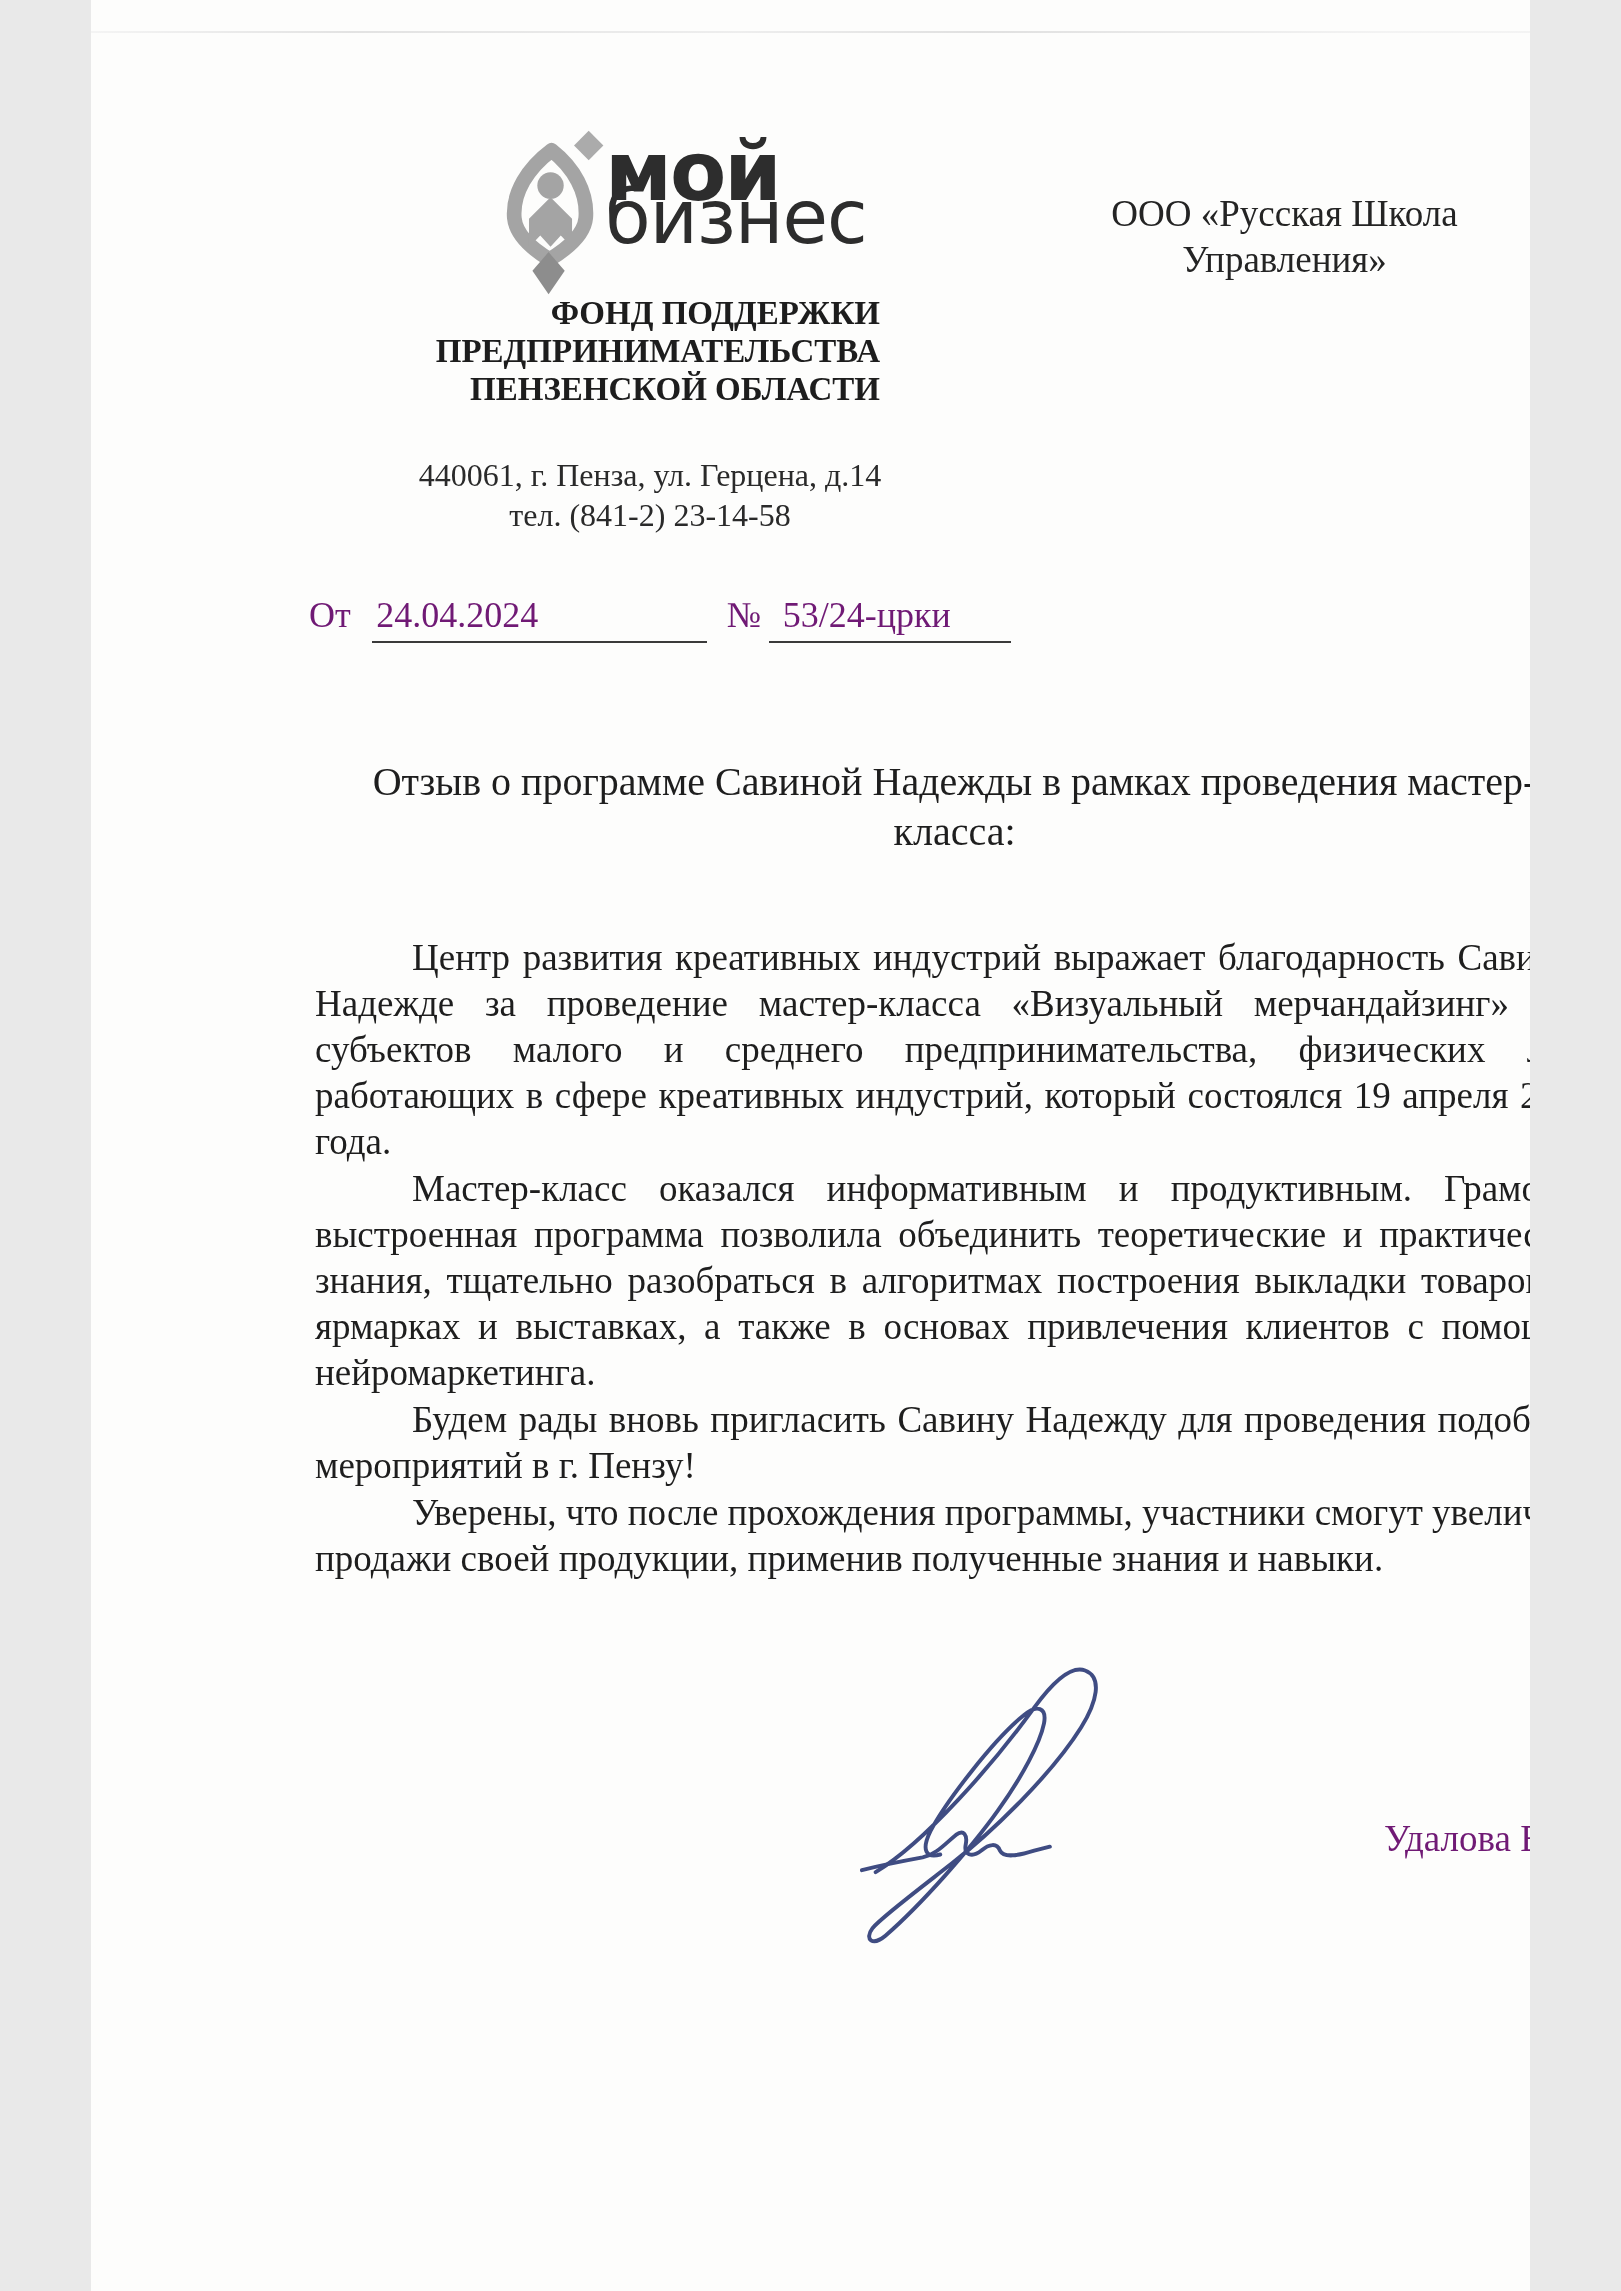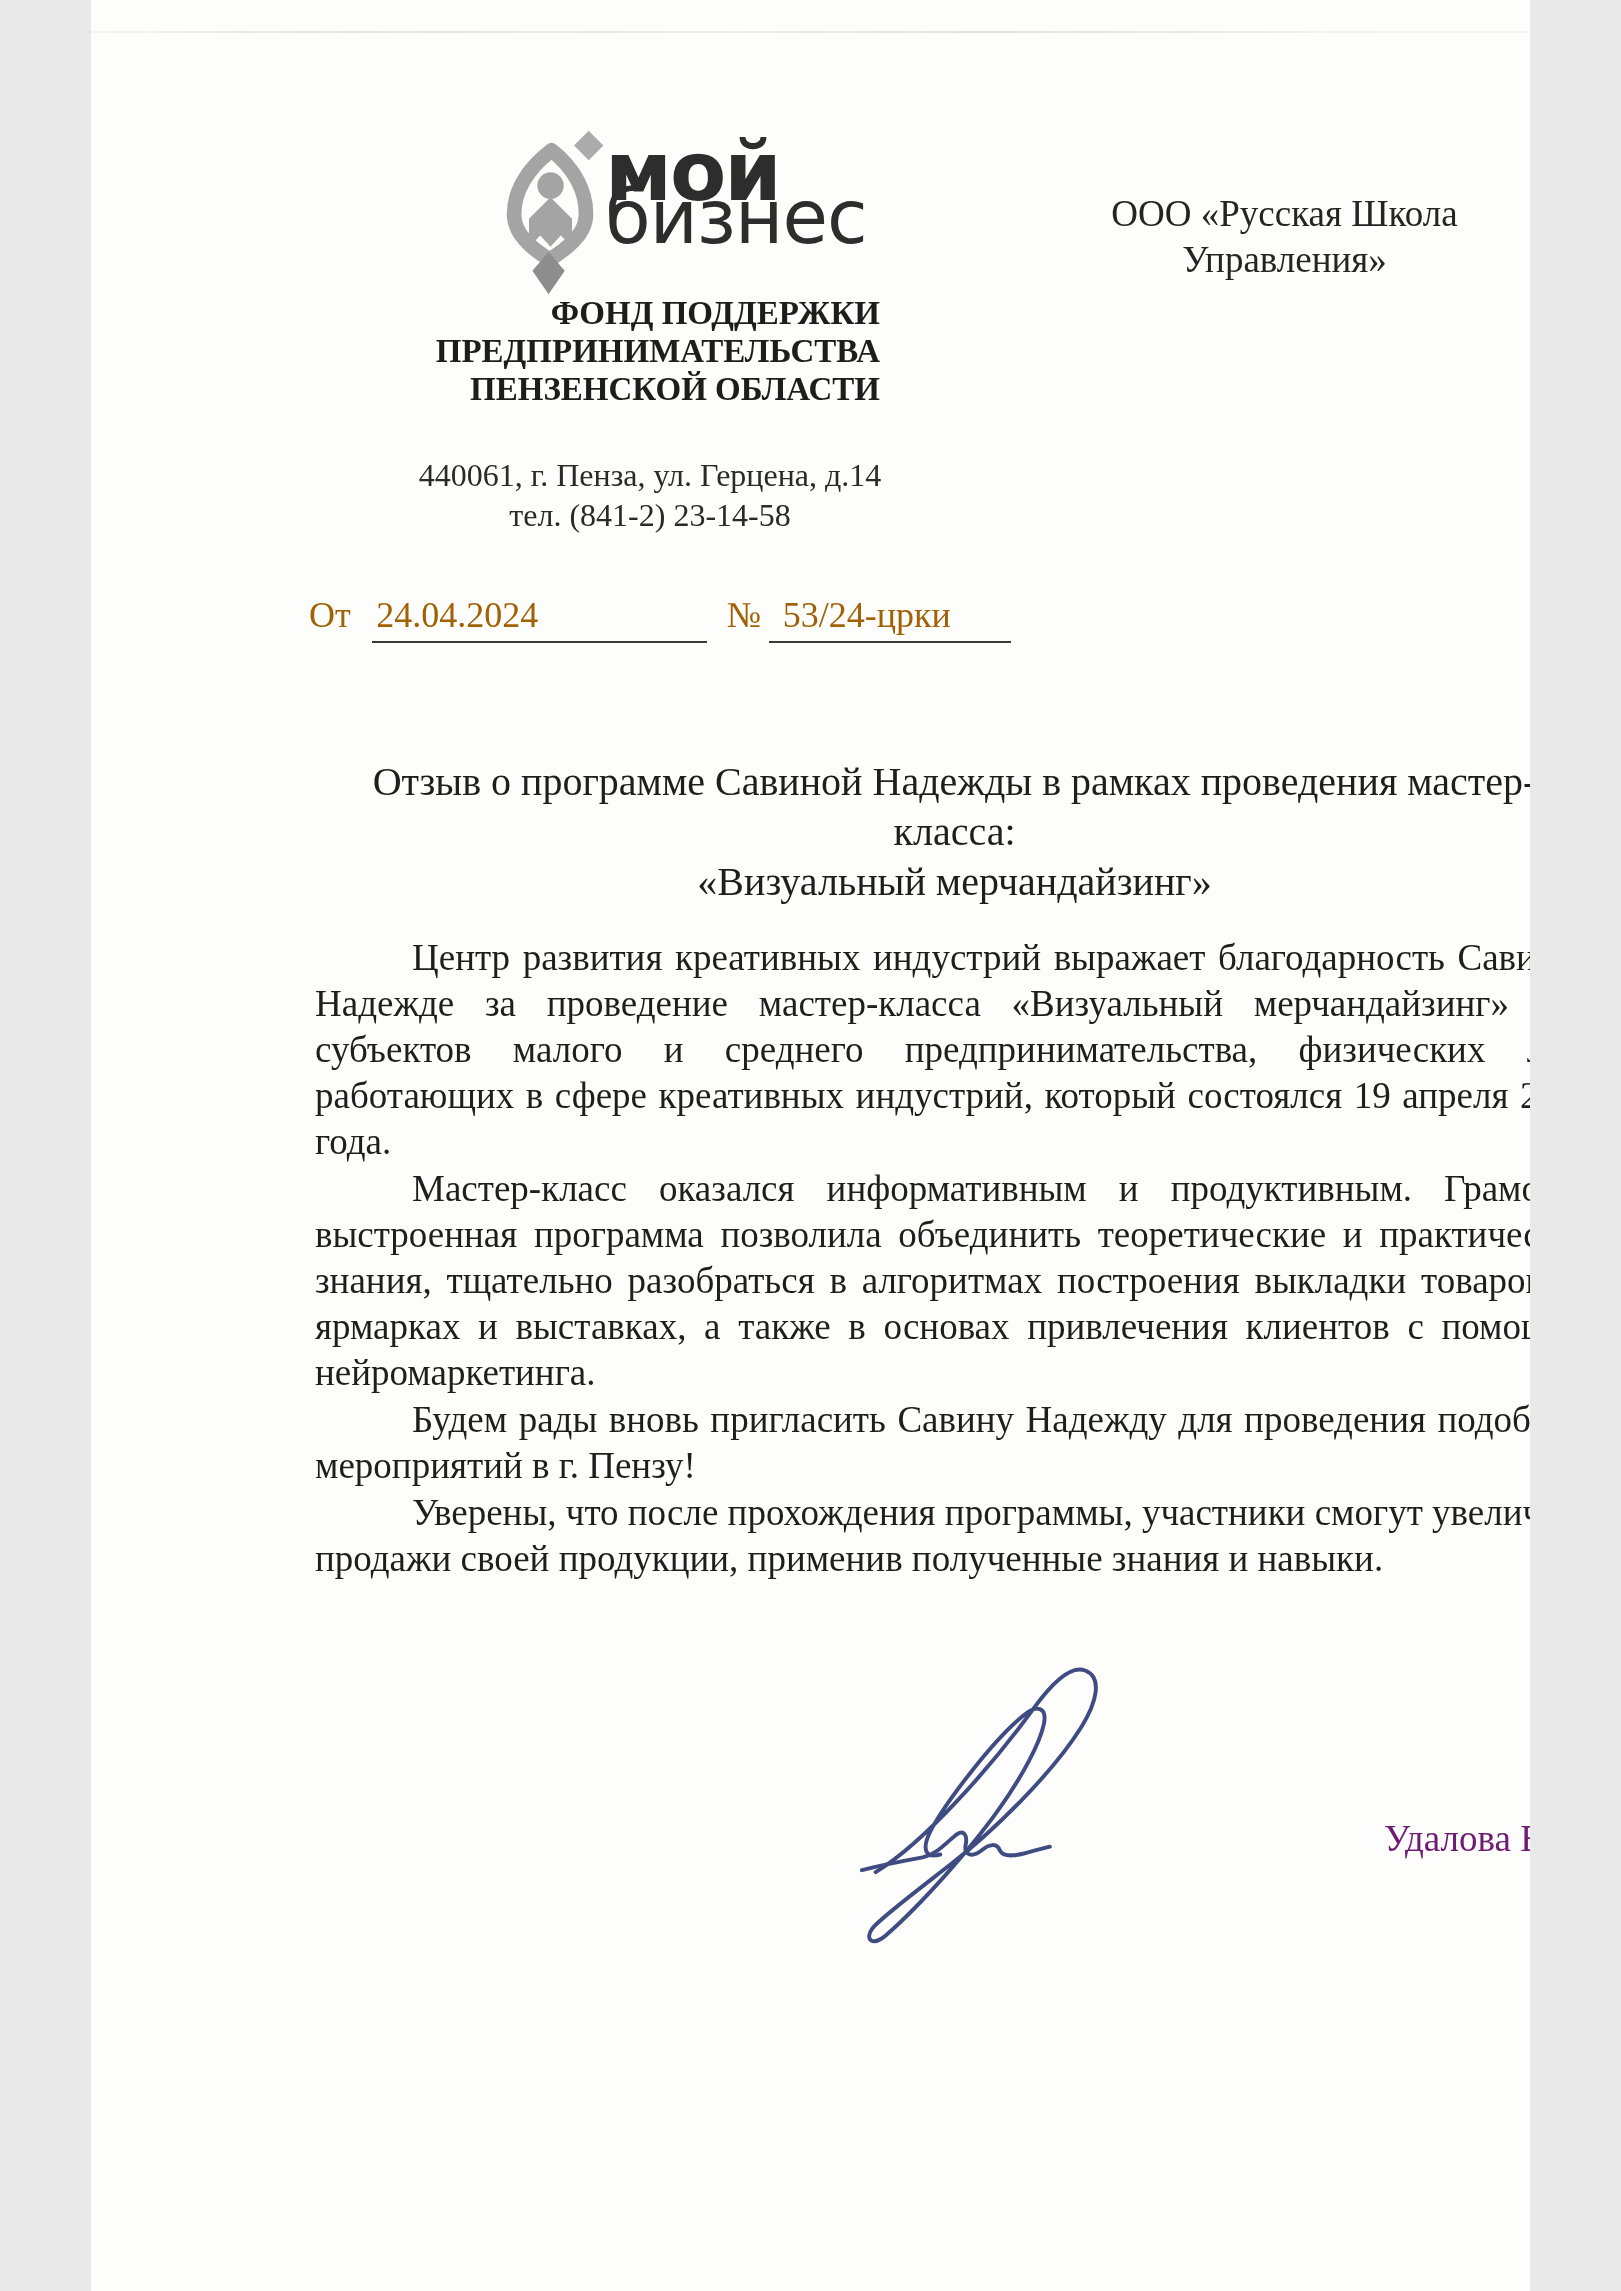--- a/index.html
+++ b/index.html
@@ -40,21 +40,21 @@
     position:absolute;left:328px;top:294px;width:461px;
     text-align:right;font-weight:700;font-size:33px;line-height:38px;color:#1d1d1d;
   }
   .org-address{
     position:absolute;left:314px;top:455px;width:490px;
     text-align:center;font-size:32px;line-height:40px;color:#2a2a2a;
   }
   
   .ref-line{
     position:absolute;left:218px;top:590px;
-    font-size:36px;line-height:51px;white-space:nowrap;color:#a16207;
+    font-size:36px;line-height:51px;white-space:nowrap;color:#701a75;
   }
   .ref-date{
     display:inline-block;width:331px;margin-left:21.6px;
     border-bottom:2px solid #3a3a3a;padding-left:3.9px;
   }
   .ref-no-label{margin-left:19.6px;}
   .ref-num{
     display:inline-block;width:228px;margin-left:7.8px;
     border-bottom:2px solid #3a3a3a;padding-left:13.7px;
   }
@@ -114,21 +114,20 @@
     <div>440061, г. Пенза, ул. Герцена, д.14</div>
     <div>тел. (841-2) 23-14-58</div>
   </div>
 
   <div class="ref-line">
     <span>От</span><span class="ref-date">24.04.2024</span><span class="ref-no-label">№</span><span class="ref-num">53/24-црки</span>
   </div>
 
   <div class="doc-title">
     <div>Отзыв о программе Савиной Надежды в рамках проведения мастер-класса:</div>
-    <div>«Визуальный мерчандайзинг»</div>
   </div>
 
   <div class="doc-body">
     <p>Центр развития креативных индустрий выражает благодарность Савиной Надежде за проведение мастер-класса «Визуальный мерчандайзинг» для субъектов малого и среднего предпринимательства, физических лиц, работающих в сфере креативных индустрий, который состоялся 19 апреля 2024 года.</p>
     <p>Мастер-класс оказался информативным и продуктивным. Грамотно выстроенная программа позволила объединить теоретические и практические знания, тщательно разобраться в алгоритмах построения выкладки товаров на ярмарках и выставках, а также в основах привлечения клиентов с помощью нейромаркетинга.</p>
     <p>Будем рады вновь пригласить Савину Надежду для проведения подобных мероприятий в г. Пензу!</p>
     <p>Уверены, что после прохождения программы, участники смогут увеличить продажи своей продукции, применив полученные знания и навыки.</p>
   </div>
 
   <svg class="sig-ink" width="304" height="323" viewBox="770 1680 310 330" xmlns="http://www.w3.org/2000/svg">

